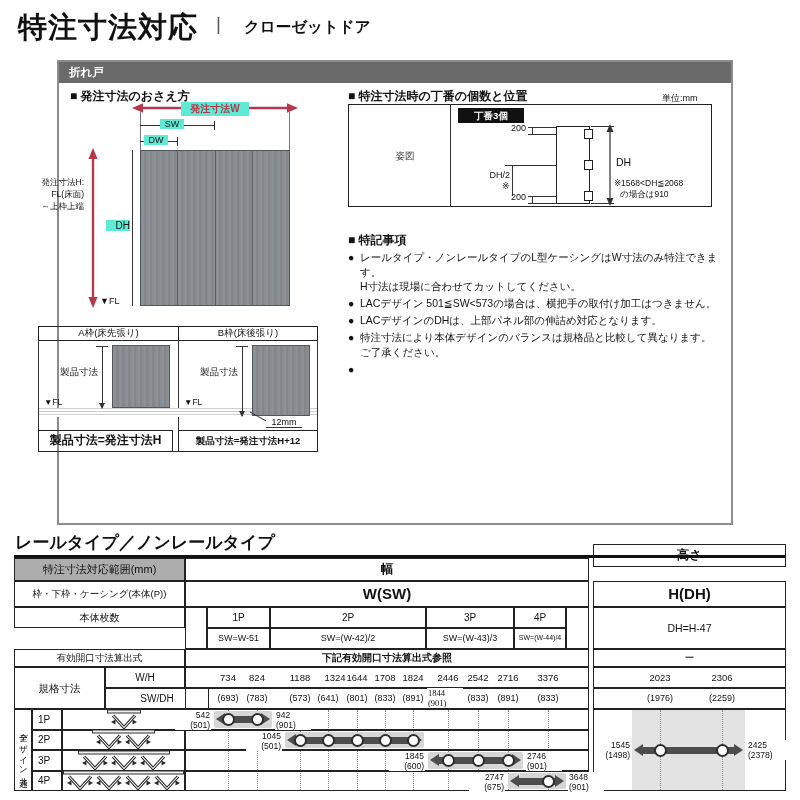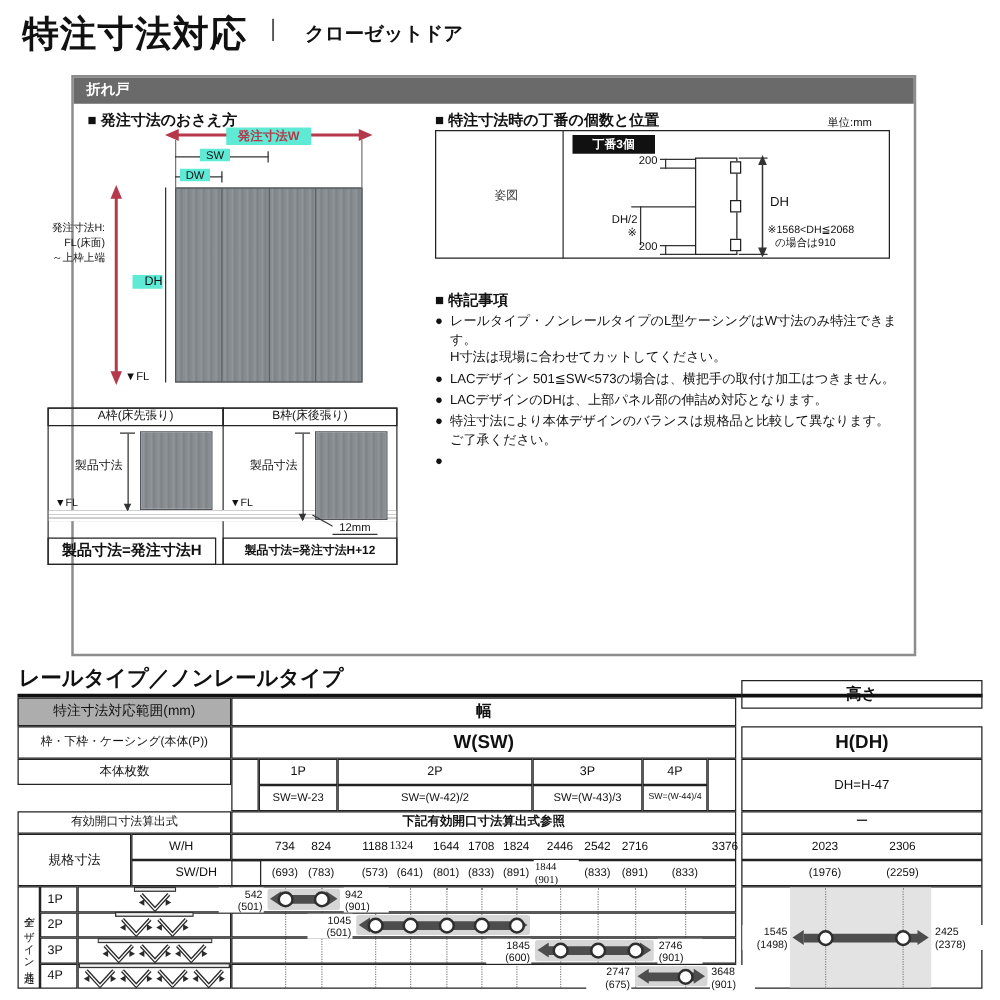--- a/index.html
+++ b/index.html
@@ -187,21 +187,21 @@
 
   <div class="tc" style="left:14px;top:607px;width:171px;height:21px">本体枚数</div>
   <div class="tc" style="left:185px;top:607px;width:22px;height:42px"></div>
   <div class="tc" style="left:207px;top:607px;width:63px;height:21px">1P</div>
   <div class="tc" style="left:270px;top:607px;width:156px;height:21px">2P</div>
   <div class="tc" style="left:426px;top:607px;width:88px;height:21px">3P</div>
   <div class="tc" style="left:514px;top:607px;width:52px;height:21px">4P</div>
   <div class="tc" style="left:566px;top:607px;width:23px;height:42px"></div>
   <div class="tc" style="left:593px;top:607px;width:193px;height:42px;font-size:10.5px">DH=H-47</div>
 
-  <div class="tc" style="left:207px;top:628px;width:63px;height:21px;font-size:9px">SW=W-23</div>
+  <div class="tc" style="left:207px;top:628px;width:63px;height:21px;font-size:9px">SW=W-51</div>
   <div class="tc" style="left:270px;top:628px;width:156px;height:21px;font-size:9px">SW=(W-42)/2</div>
   <div class="tc" style="left:426px;top:628px;width:88px;height:21px;font-size:9px">SW=(W-43)/3</div>
   <div class="tc" style="left:514px;top:628px;width:52px;height:21px;font-size:7px">SW=(W-44)/4</div>
 
   <div class="tc" style="left:14px;top:649px;width:171px;height:18px;font-size:9.5px">有効開口寸法算出式</div>
   <div class="tc bold" style="left:185px;top:649px;width:404px;height:18px">下記有効開口寸法算出式参照</div>
   <div class="tc" style="left:593px;top:649px;width:193px;height:18px">ー</div>
 
   <div class="tc" style="left:14px;top:667px;width:91px;height:42px;font-size:10.5px">規格寸法</div>
   <div class="tc" style="left:105px;top:667px;width:80px;height:21px">W/H</div>
@@ -228,35 +228,35 @@
       <div class="dotline" style="left: 508px; top: 710px; height: 80px;"></div>
       <div class="dotline" style="left: 548px; top: 710px; height: 80px;"></div>
       <div class="dotline" style="left: 660px; top: 710px; height: 80px;"></div>
       <div class="dotline" style="left: 722px; top: 710px; height: 80px;"></div>
       <div class="abs" style="left: 211px; top: 672px; width: 34px; font-size: 9.5px; text-align: center;">734</div>
       <div class="abs" style="left: 209px; top: 693px; width: 38px; font-size: 9px; text-align: center;">(693)</div>
       <div class="abs" style="left: 240px; top: 672px; width: 34px; font-size: 9.5px; text-align: center;">824</div>
       <div class="abs" style="left: 238px; top: 693px; width: 38px; font-size: 9px; text-align: center;">(783)</div>
       <div class="abs" style="left: 283px; top: 672px; width: 34px; font-size: 9.5px; text-align: center;">1188</div>
       <div class="abs" style="left: 281px; top: 693px; width: 38px; font-size: 9px; text-align: center;">(573)</div>
-      <div class="abs" style="left: 304px; top: 672px; width: 34px; font-size: 9.5px; text-align: center; font-family: Liberation Serif, serif;">1324</div>
+      <div class="abs" style="left: 318px; top: 672px; width: 34px; font-size: 9.5px; text-align: center;">1324</div>
       <div class="abs" style="left: 309px; top: 693px; width: 38px; font-size: 9px; text-align: center;">(641)</div>
       <div class="abs" style="left: 340px; top: 672px; width: 34px; font-size: 9.5px; text-align: center;">1644</div>
       <div class="abs" style="left: 338px; top: 693px; width: 38px; font-size: 9px; text-align: center;">(801)</div>
       <div class="abs" style="left: 368px; top: 672px; width: 34px; font-size: 9.5px; text-align: center;">1708</div>
       <div class="abs" style="left: 366px; top: 693px; width: 38px; font-size: 9px; text-align: center;">(833)</div>
       <div class="abs" style="left: 396px; top: 672px; width: 34px; font-size: 9.5px; text-align: center;">1824</div>
       <div class="abs" style="left: 394px; top: 693px; width: 38px; font-size: 9px; text-align: center;">(891)</div>
       <div class="abs" style="left: 431px; top: 672px; width: 34px; font-size: 9.5px; text-align: center;">2446</div>
       <div class="abs" style="left: 429px; top: 693px; width: 38px; font-size: 9px; text-align: center;">(801)</div>
       <div class="abs" style="left: 461px; top: 672px; width: 34px; font-size: 9.5px; text-align: center;">2542</div>
       <div class="abs" style="left: 459px; top: 693px; width: 38px; font-size: 9px; text-align: center;">(833)</div>
       <div class="abs" style="left: 491px; top: 672px; width: 34px; font-size: 9.5px; text-align: center;">2716</div>
       <div class="abs" style="left: 489px; top: 693px; width: 38px; font-size: 9px; text-align: center;">(891)</div>
-      <div class="abs" style="left: 531px; top: 672px; width: 34px; font-size: 9.5px; text-align: center; margin-left: 32px;">3376</div>
+      <div class="abs" style="left: 531px; top: 672px; width: 34px; font-size: 9.5px; text-align: center;">3376</div>
       <div class="abs" style="left: 529px; top: 693px; width: 38px; font-size: 9px; text-align: center;">(833)</div>
       <div class="abs" style="left: 640px; top: 672px; width: 40px; font-size: 9.5px; text-align: center;">2023</div>
       <div class="abs" style="left: 638px; top: 693px; width: 44px; font-size: 9px; text-align: center;">(1976)</div>
       <div class="abs" style="left: 702px; top: 672px; width: 40px; font-size: 9.5px; text-align: center;">2306</div>
       <div class="abs" style="left: 700px; top: 693px; width: 44px; font-size: 9px; text-align: center;">(2259)</div>
       <div class="tc" style="left: 32px; top: 709px; width: 30px; height: 21px; justify-content: flex-start; padding-left: 5px;">1P</div>
       <div class="tc" style="left: 62px; top: 709px; width: 123px; height: 21px;">
         <svg style="position:static" width="34" height="22">
           <rect x="0.5" y="1" width="33" height="3" fill="#f0f0f0" stroke="#333" stroke-width="1"></rect>
           <path d="M6,6.5 L17,18.5 L28,6.5" fill="none" stroke="#2b2b2b" stroke-width="3.2"></path>

